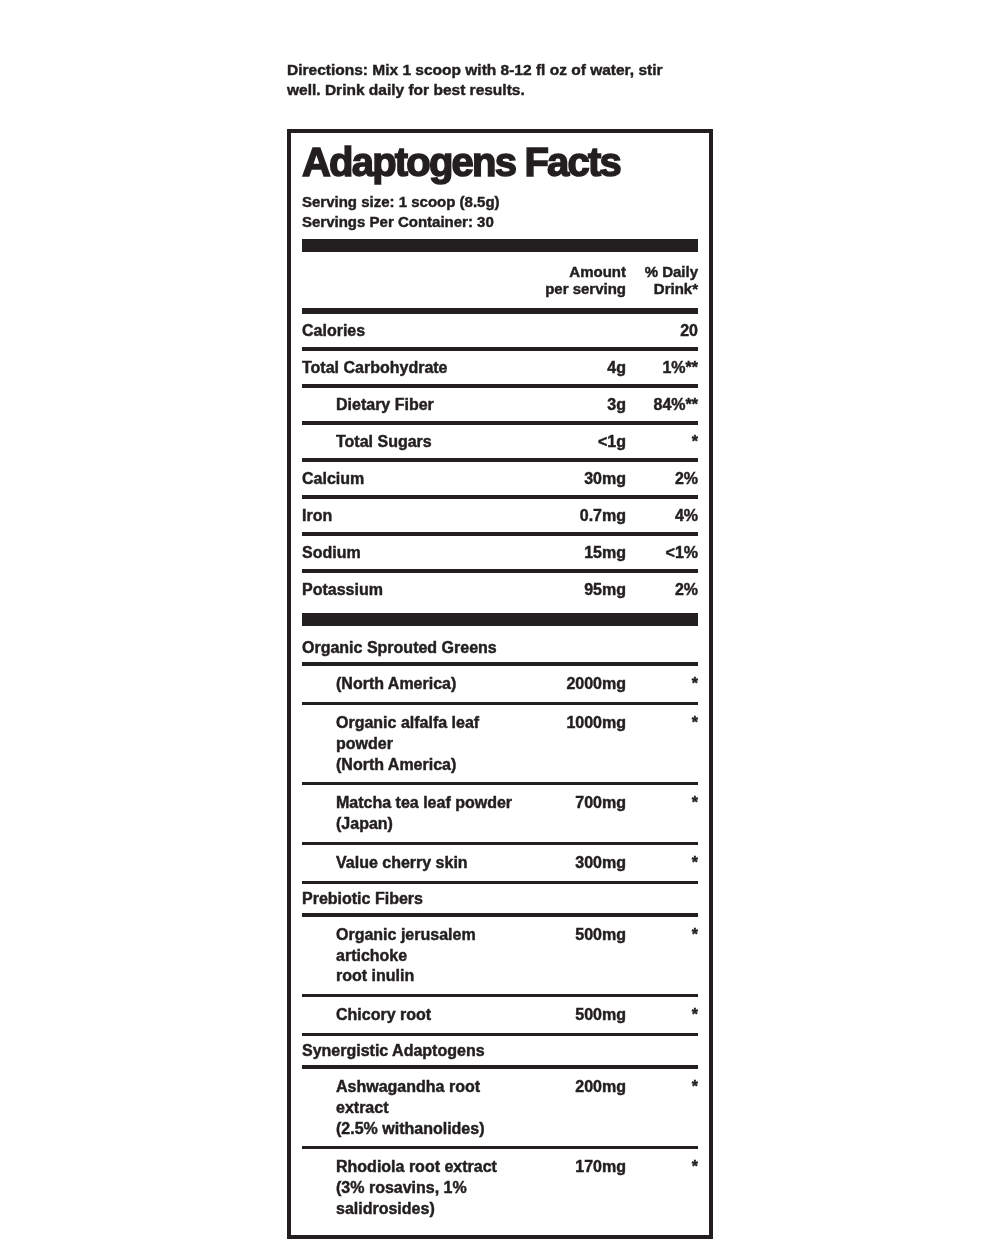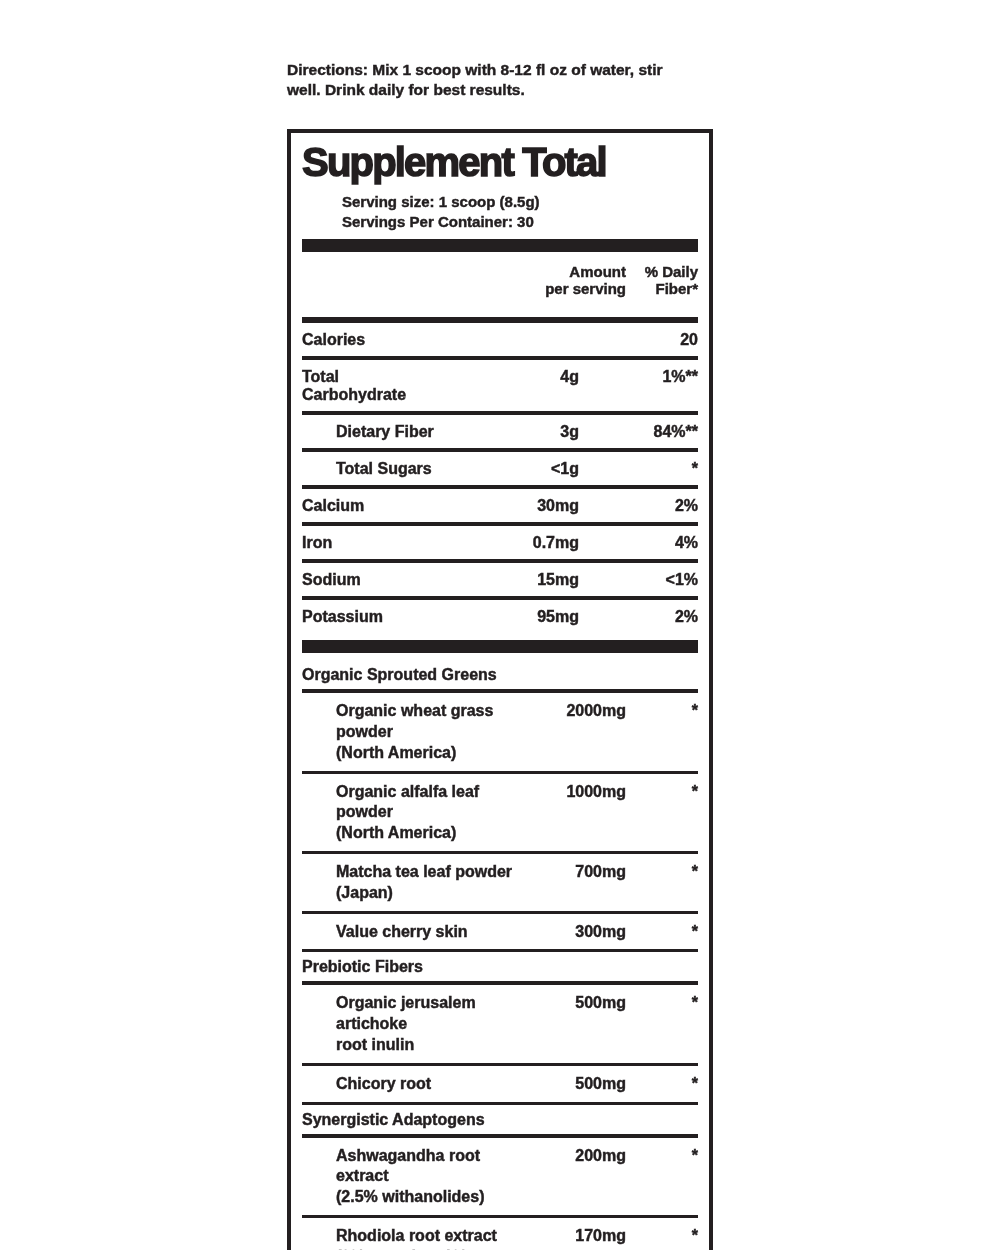--- a/index.html
+++ b/index.html
@@ -15,31 +15,31 @@
 
   .directions { font-size:15.5px; line-height:1.32; width:400px; margin-bottom:28px; }
 
   .panel { border:4px solid var(--ink); padding:6px 11px 8px; }
 
   .panel-title {
     font-size:40px; line-height:1.05; letter-spacing:-1.8px;
     -webkit-text-stroke:1.5px var(--ink);
     margin-top:2px;
   }
-  .serving { font-size:15px; line-height:1.33; margin-top:9px;margin-left:40px; }
+  .serving { font-size:15px; line-height:1.33; margin-top:9px; }
 
   .bar-thick { height:13px; background:var(--ink); margin:7px 0; }
   .rule-mid { border-top:6px solid var(--ink); }
 
-  .colhead { display:flex; align-items:center; font-size:15px; line-height:1.18; padding:4px 0 19px; }
+  .colhead { display:flex; align-items:center; font-size:15px; line-height:1.18; padding:4px 0 10px; }
   .colhead .spacer { flex:1; }
   .col-amt-h { width:96px; text-align:right; }
   .col-dv-h  { width:72px; text-align:right; }
 
-  .nrow { display:flex; align-items:flex-start; padding:8px 0 7px; font-size:16px; border-bottom:4px solid var(--ink);gap:47px; }
+  .nrow { display:flex; align-items:flex-start; padding:8px 0 7px; font-size:16px; border-bottom:4px solid var(--ink); }
   .nrow.indent .nname { padding-left:34px; }
   .nname { flex:1; }
   .namt { width:96px; text-align:right; }
   .ndv  { width:72px; text-align:right; }
   #nutrient-rows .nrow:last-child { border-bottom:none; }
 
   .section-title { font-size:16px; padding:6px 0 5px; border-bottom:4px solid var(--ink); }
   .irow { display:flex; align-items:flex-start; padding:8px 0 7px; font-size:16px; line-height:1.3; border-bottom:3px solid var(--ink); }
   .iname { flex:1; padding-left:34px; }
   .idetail { display:block; }
@@ -47,38 +47,38 @@
 </style>
 </head>
 <body>
 
 <div class="wrap">
 
   <div class="directions">Directions: Mix 1 scoop with 8-12 fl oz of water, stir well. Drink daily for best results.</div>
 
   <div class="panel">
 
-    <div class="panel-title">Supplement Total</div>
+    <div class="panel-title">Adaptogens Facts</div>
 
     <div class="serving">
       <div>Serving size: 1 scoop (8.5g)</div>
       <div>Servings Per Container: 30</div>
     </div>
 
     <div class="bar-thick"></div>
 
     <div class="colhead">
       <div class="spacer"></div>
       <div class="col-amt-h">
         <div>Amount</div>
         <div>per serving</div>
       </div>
       <div class="col-dv-h">
         <div>% Daily</div>
-        <div>Fiber*</div>
+        <div>Drink*</div>
       </div>
     </div>
 
     <div class="rule-mid"></div>
 
     <div id="nutrient-rows">
         <div class="nrow">
     <span class="nname">Calories</span>
     <span class="namt"></span>
     <span class="ndv">20</span>
@@ -121,21 +121,20 @@
       </div>
 
     <div class="bar-thick"></div>
 
     <div id="sections">
         <div class="section">
     <div class="section-title">Organic Sprouted Greens</div>
     <div>
             <div class="irow">
     <span class="iname">
-      <span>Organic wheat grass powder</span>
       <span class="idetail">(North America)</span>
     </span>
     <span class="namt">2000mg</span>
     <span class="ndv">*</span>
   </div>
             <div class="irow">
     <span class="iname">
       <span>Organic alfalfa leaf powder</span>
       <span class="idetail">(North America)</span>
     </span>

